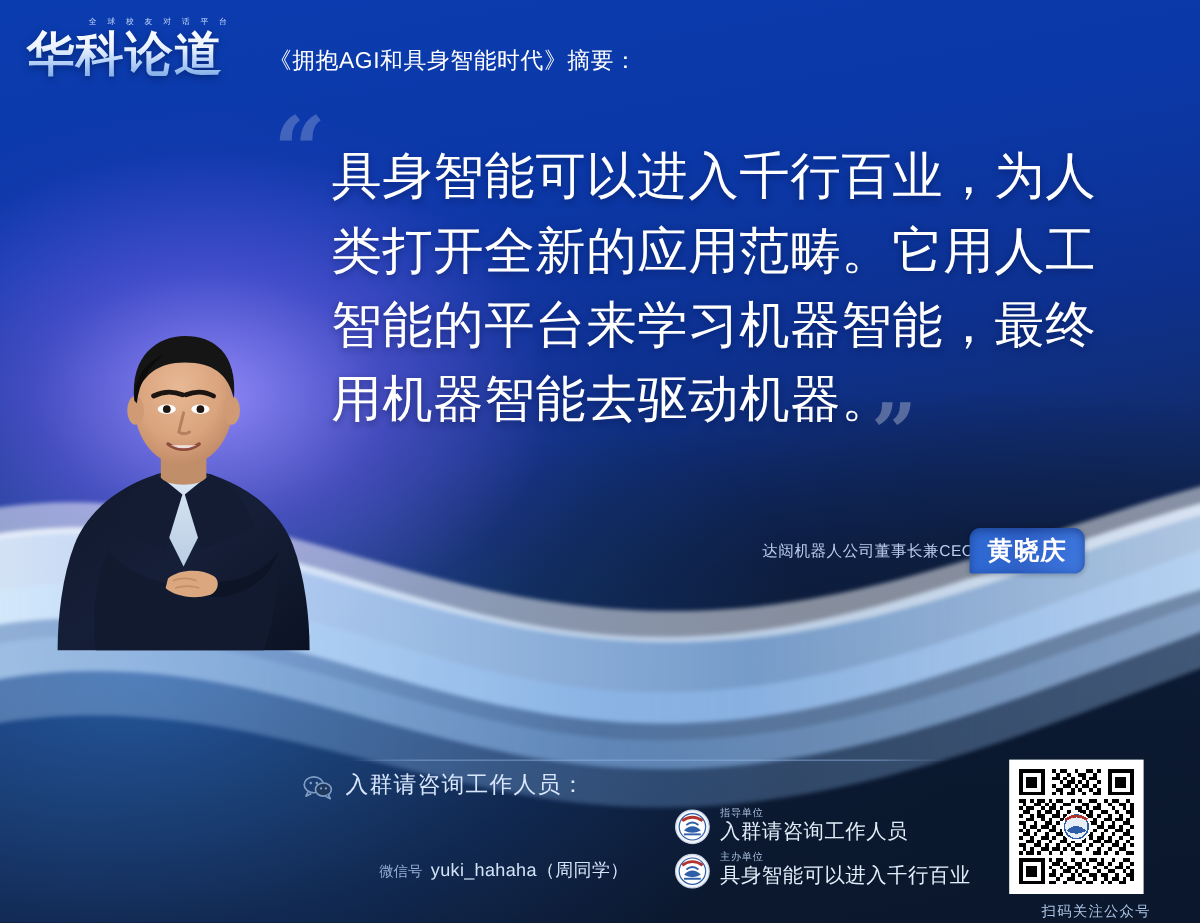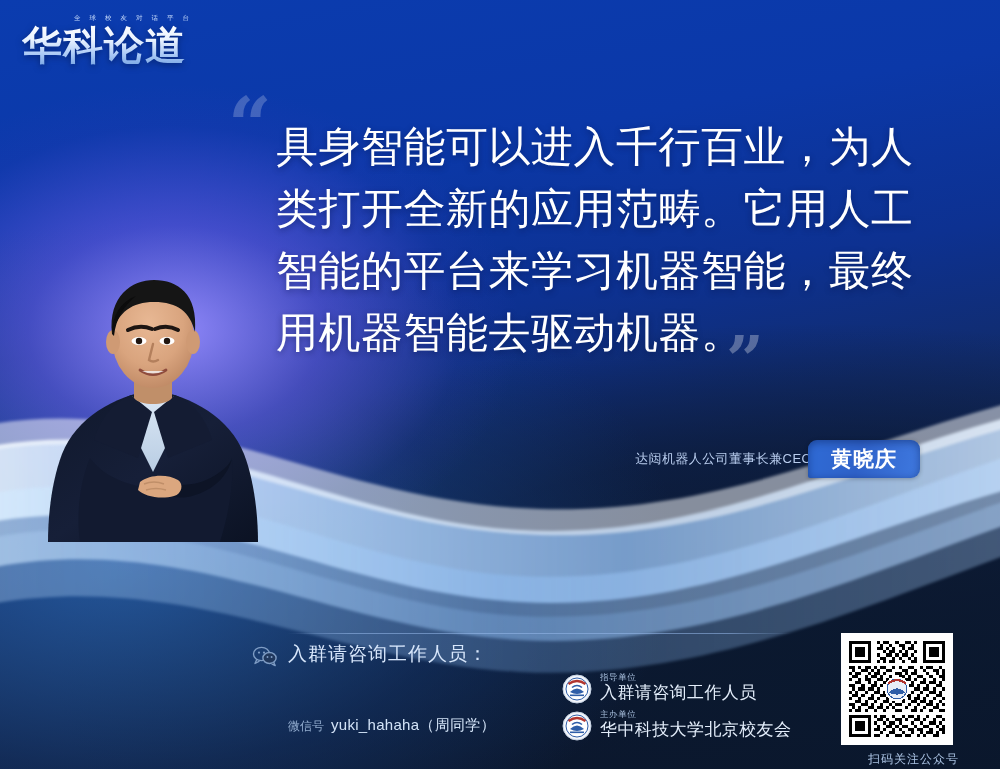--- a/index.html
+++ b/index.html
@@ -55,21 +55,21 @@
     font-size:42px;line-height:62px;color:#ffffff;font-weight:normal;
     letter-spacing:.5px;text-shadow:0 2px 6px rgba(0,15,60,.45);
   }
   
   .attrib{position:absolute;left:600px;top:440px;width:320px;height:40px;}
   .attrib-title{
     position:absolute;right:108px;top:10px;font-size:13px;color:#b9cdee;
     white-space:nowrap;letter-spacing:.4px;
   }
   .attrib-name-box{
-    position:absolute;left:208px;top:0;width:112px;height:38px;
+    position:absolute;left:208px;top:0;width:96px;height:38px;
     background:linear-gradient(100deg,#2f6bd6 0%,#2f62c9 45%,#3f79e0 100%);
     border-radius:9px 9px 9px 2px;
     box-shadow:0 2px 8px rgba(0,20,70,.45) inset, 0 1px 4px rgba(0,0,0,.25);
     display:flex;align-items:center;justify-content:center;
   }
   .attrib-name{font-size:21px;color:#ffffff;font-weight:bold;letter-spacing:1px;}
   
   .portrait{position:absolute;left:28px;top:272px;width:250px;height:270px;}
   
   .footer-divider{
@@ -78,21 +78,21 @@
   }
   .wechat-icon{position:absolute;left:252px;top:645px;width:26px;height:22px;}
   .contact-head{
     position:absolute;left:288px;top:641px;font-size:19px;color:#d7e6fb;
     letter-spacing:1px;white-space:nowrap;text-align:right;
   }
   .wx-row{position:absolute;left:288px;font-size:14px;color:#b9cee9;white-space:nowrap;}
   .wx-row .lbl{font-size:12px;color:#94aed0;margin-right:7px;}
   .wx-row .val{font-size:15px;color:#d3e3f7;letter-spacing:.3px;}
   .wx-row-1{top:679px;}
-  .wx-row-2{top:716px;}
+  .wx-row-2{top:716px;margin-left:28px;}
   .org{position:absolute;height:30px;}
   .org-1{left:562px;top:674px;}
   .org-2{left:562px;top:711px;}
   .org-seal{position:absolute;left:0;top:0;width:30px;height:30px;}
   .org-kind{position:absolute;left:38px;top:-2px;font-size:8.5px;color:#a8bfdd;letter-spacing:.6px;white-space:nowrap;}
   .org-name{position:absolute;left:38px;top:7px;font-size:17px;color:#e3edfa;letter-spacing:.4px;white-space:nowrap;}
   .qr-wrap{position:absolute;left:841px;top:633px;width:112px;height:112px;background:#ffffff;padding:5px;box-sizing:border-box;}
   .qr-caption{position:absolute;left:835px;top:751px;width:124px;text-align:right;font-size:12px;color:#aac2e2;letter-spacing:1px;}
 </style>
 </head>
@@ -126,20 +126,21 @@
     <path d="M -20 96 C 180 52 330 166 520 176 C 700 186 860 104 1020 52 L 1020 120 C 860 176 700 250 520 240 C 330 230 180 126 -20 170 Z" fill="url(#wg2)" filter="url(#wblur)" opacity=".85"></path>
     <path d="M -20 140 C 180 96 330 206 520 216 C 700 226 870 146 1020 96 L 1020 150 C 870 204 700 282 520 272 C 330 262 180 166 -20 206 Z" fill="url(#wg3)" filter="url(#wblur)" opacity=".7"></path>
     <path d="M -20 26 C 170 -10 320 96 520 108 C 710 120 850 44 1020 0 L 1020 24 C 850 70 710 146 520 134 C 320 122 170 16 -20 52 Z" fill="#ffffff" opacity=".5" filter="url(#wblur)"></path>
   </svg>
 
   <div class="header">
     <div class="logo">
       <div class="logo-tag">全 球 校 友 对 话 平 台</div>
       <div class="logo-main">华科论道</div>
     </div>
+    <div class="header-title">《拥抱AGI和具身智能时代》摘要：</div>
   </div>
 
   <div class="quote-mark-open">“</div>
   <div class="quote-text">具身智能可以进入千行百业，为人类打开全新的应用范畴。它用人工智能的平台来学习机器智能，最终用机器智能去驱动机器。</div>
   <div class="quote-mark-close">”</div>
 
   <svg class="portrait" viewBox="0 0 250 270">
     <defs>
       <clipPath id="pclip">
           <rect x="0" y="0" width="250" height="270"></rect>
@@ -246,21 +247,21 @@
   <div class="org org-2">
     <svg class="org-seal" viewBox="0 0 30 30">
       <circle cx="15" cy="15" r="14" fill="#f2f5fa" stroke="#c6d3e4" stroke-width="1"></circle>
       <circle cx="15" cy="15" r="11" fill="#ffffff" stroke="#2f5ea8" stroke-width="1"></circle>
       <path d="M6.5 10 q8.5 -6 17 0" fill="none" stroke="#b0352f" stroke-width="2.4"></path>
       <path d="M8 18 q7 -7 14 0 q-7 4 -14 0 Z" fill="#2f5ea8"></path>
       <path d="M10 13.5 q5 -4 10 0" fill="none" stroke="#2f5ea8" stroke-width="1.6"></path>
       <rect x="8" y="20.5" width="14" height="1.6" fill="#2f5ea8"></rect>
     </svg>
     <div class="org-kind">主办单位</div>
-    <div class="org-name">华中科技大学北京校友会</div>
+    <div class="org-name">具身智能可以进入千行百业</div>
   </div>
 
   <div class="qr-wrap">
     <svg viewBox="0 0 33 33" width="102" height="102" shape-rendering="crispEdges">
       <rect width="33" height="33" fill="#ffffff"></rect>
       <g fill="#000000">
         <rect x="1" y="1" width="7" height="1"></rect>
           <rect x="1" y="7" width="7" height="1"></rect>
         <rect x="1" y="1" width="1" height="7"></rect>
           <rect x="7" y="1" width="1" height="7"></rect>

